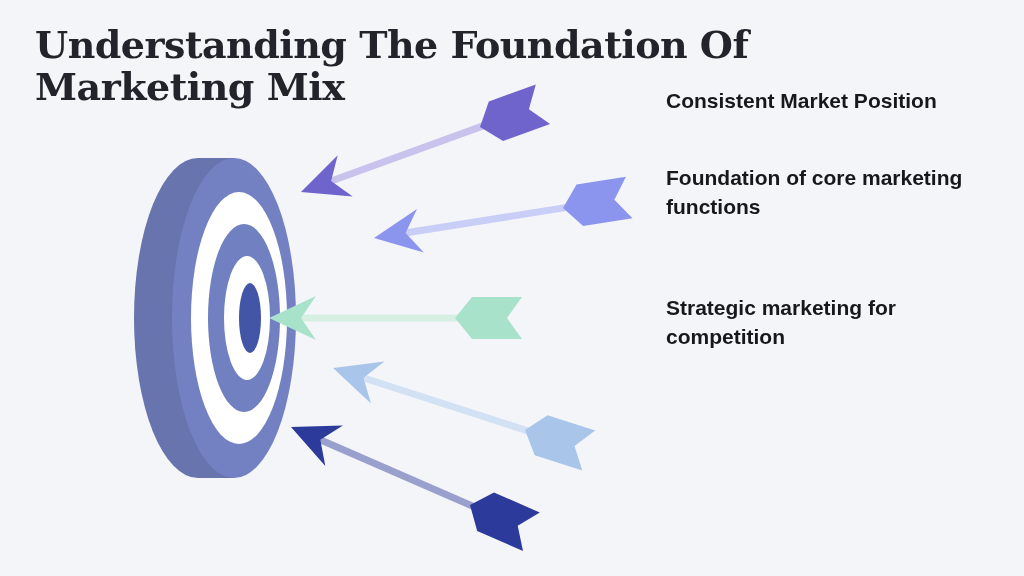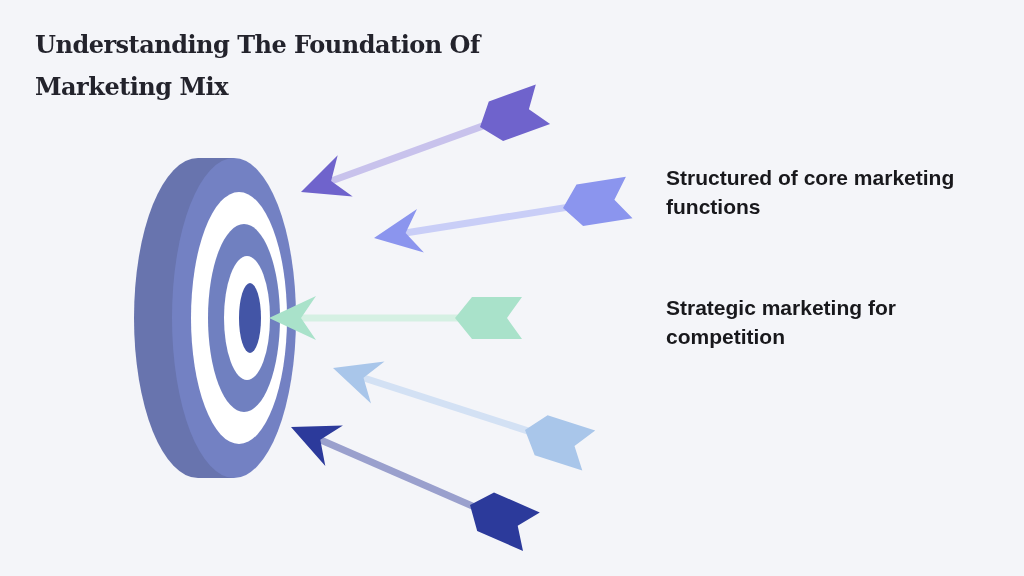--- a/index.html
+++ b/index.html
@@ -8,21 +8,21 @@
     width:1024px;height:576px;
     background:#f4f5f9;
     overflow:hidden;
     font-family:"Liberation Sans", sans-serif;
   }
   .title{
     position:absolute;
     left:35px;top:24px;
     font-family:"DejaVu Serif","Liberation Serif",serif;
     font-weight:700;
-    font-size:24px;
+    font-size:38px;
     line-height:42px;
     letter-spacing:-0.5px;
     color:#23232c;
     margin:0;
   }
   .title span{display:block;white-space:nowrap;}
   .illustration{
     position:absolute;left:0;top:0;width:1024px;height:576px;
   }
   .labels{position:absolute;left:0;top:0;width:1024px;height:576px;}
@@ -74,17 +74,18 @@
         <polygon points="362.6,373.9 540.3,431.3 538.2,437.9 360.5,380.5" fill="#d3e1f4"></polygon>
         <polygon points="333.0,368.0 384.5,361.5 363.5,377.8 371.0,403.4" fill="#a9c6ea"></polygon>
         <polygon points="525.0,430.0 547.6,415.2 595.2,430.6 574.5,446.0 582.3,470.6 534.7,455.2" fill="#a9c6ea"></polygon>
         <polygon points="319.9,435.8 485.1,507.8 482.4,514.2 317.1,442.2" fill="#9aa0cd"></polygon>
         <polygon points="291.0,427.0 342.9,425.6 320.3,439.8 325.3,465.9" fill="#2c3a9b"></polygon>
         <polygon points="470.0,505.0 494.0,492.5 539.8,512.5 517.7,525.8 523.0,551.0 477.2,531.0" fill="#2c3a9b"></polygon>
       </g>
   </svg>
 
   <div class="labels">
-    <div class="label label-2">Structured of core marketing functions</div>
+    <div class="label label-1">Consistent Market Position</div>
+    <div class="label label-2">Foundation of core marketing functions</div>
     <div class="label label-3">Strategic marketing for competition</div>
   </div>
 
 </div>
 
 </body></html>

